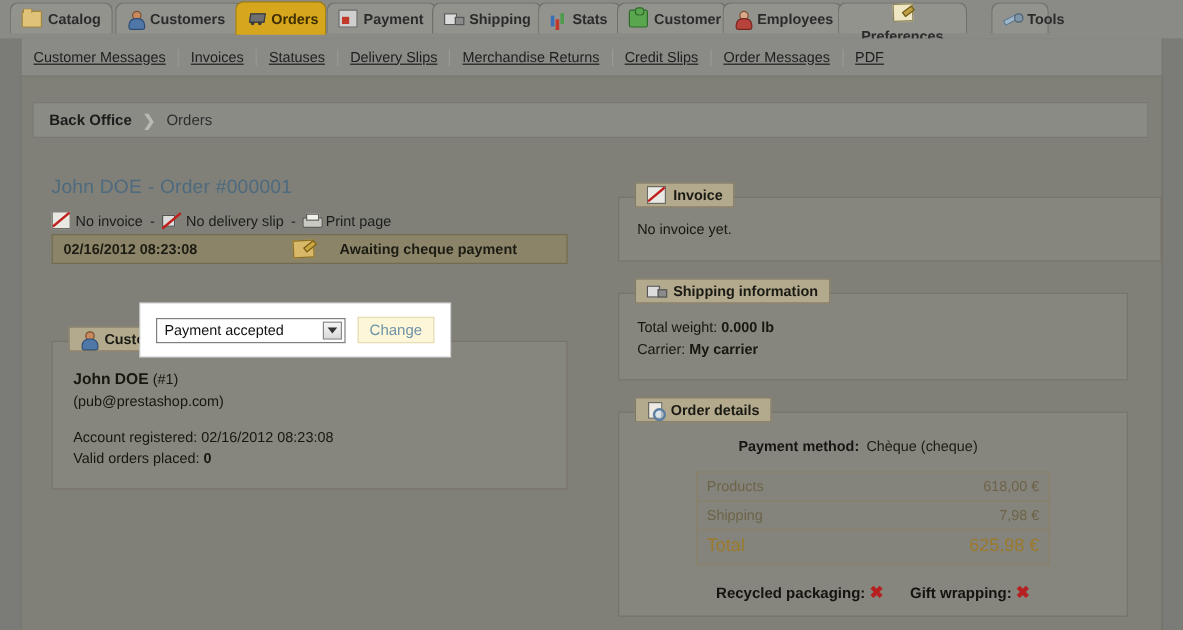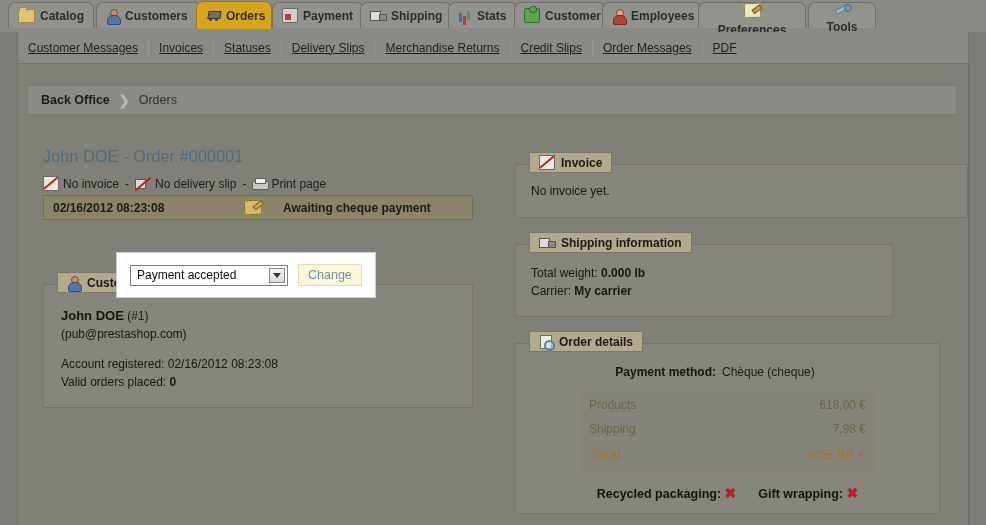--- a/index.html
+++ b/index.html
@@ -116,21 +116,21 @@
   #customer-panel{width:430px;}
   #customer-panel .body{padding:22px 15px 16px 17px;}
   .cust-name{font-weight:bold;font-size:13px;}
   .cust-meta{margin-top:13px;}
   .cust-meta b{font-weight:bold;}
 
   
   .rightcol{position:absolute;left:497px;top:84px;width:428px;}
   #invoice-panel{width:453px;}
   #invoice-panel .body{padding:18px 15px 17px 15px;}
-  #shipping-panel{width:378px;margin-top:26px;}
+  #shipping-panel{width:425px;margin-top:26px;}
   #shipping-panel .body{padding:20px 15px 16px 15px;}
   #orderdetails-panel{width:425px;margin-top:26px;}
   #orderdetails-panel .body{padding:20px 15px 10px 15px;}
 
   .od-row{display:flex;margin-bottom:11px;font-size:12px;}
   .od-label{width:185px;text-align:right;font-weight:bold;color:#161610;padding-right:6px;}
   .od-val{color:#1c1c14;}
 
   .totals{
     margin:4px auto 0 auto;width:295px;
@@ -268,21 +268,21 @@
         <span>Customer</span>
       </div>
     <div class="tab" style="left:602px;width:100px;">
         <span class="ic ic-emp"></span>
         <span>Employees</span>
       </div>
     <div class="tab" style="left:698px;width:108px;flex-direction:column;">
         <span class="ic ic-pref"></span>
         <span>Preferences</span>
       </div>
-    <div class="tab" style="left:808px;width:68px;flex-direction:column;">
+    <div class="tab" style="left:826px;width:48px;">
         <span class="ic ic-tools"></span>
         <span>Tools</span>
       </div>
   </div>
 
   <div class="subnav">
     <a href="#">Customer Messages</a>
     <a href="#">Invoices</a>
     <a href="#">Statuses</a>
     <a href="#">Delivery Slips</a>

